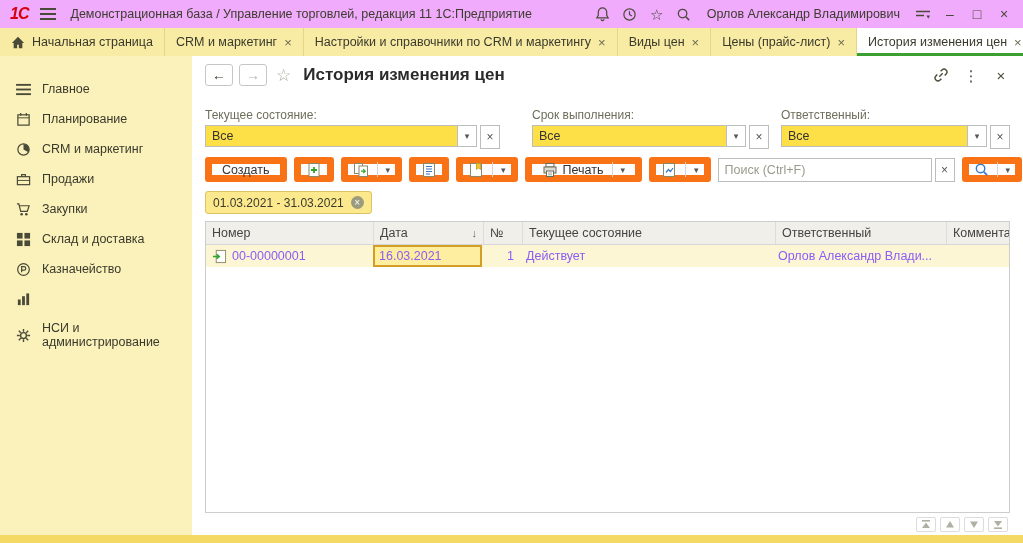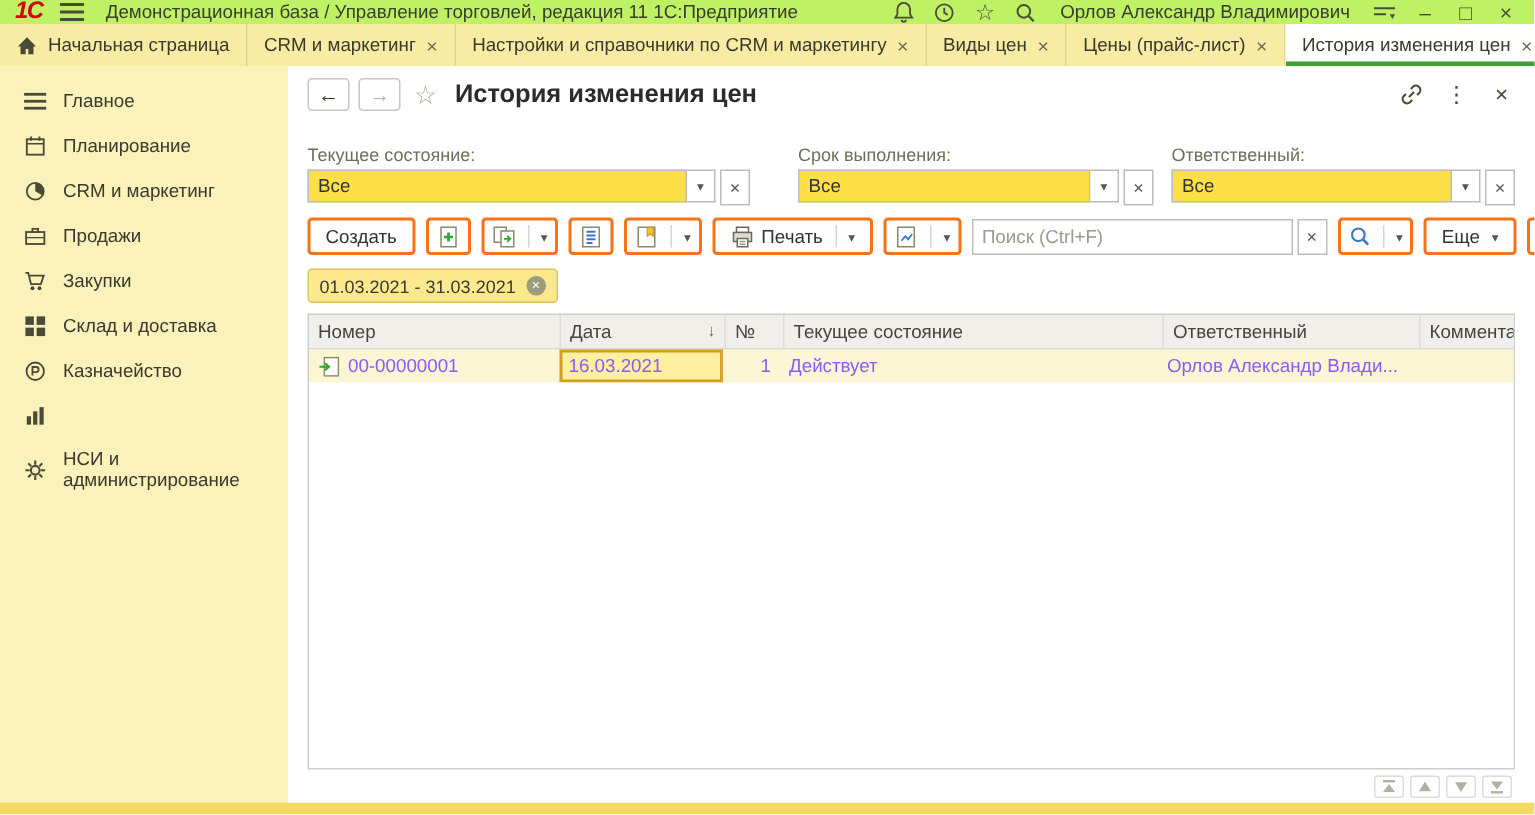--- a/index.html
+++ b/index.html
@@ -3,38 +3,38 @@
 <meta charset="utf-8">
 <style>
   html,body{margin:0;padding:0}
   body{
     width:1023px;height:543px;overflow:hidden;
     font-family:"Liberation Sans",sans-serif;font-size:13px;color:#333;background:#fff;
   }
   .app{width:100%;height:100%;display:flex;flex-direction:column}
 
   
-  .titlebar{height:16px;background:#bef264;display:flex;align-items:center;padding:0 8px;gap:7px;flex:0 0 auto}
+  .titlebar{height:28px;background:#f0abfc;display:flex;align-items:center;padding:0 8px;gap:7px;flex:0 0 auto}
   .logo{color:#d6000f;font-weight:bold;font-style:italic;font-size:16px;letter-spacing:-1px;padding:0 2px;user-select:none}
   .tbtn{background:transparent;border:none;padding:0;width:22px;height:22px;display:flex;align-items:center;justify-content:center;cursor:pointer;color:#4a4a38;font-size:14px;line-height:1}
   .tb-title{font-size:12.5px;color:#3c3c2e;margin-left:4px;white-space:nowrap;overflow:hidden}
   .tb-right{margin-left:auto;display:flex;align-items:center;gap:5px}
   .tb-user{font-size:12.5px;color:#3c3c2e;margin:0 7px;white-space:nowrap}
   .glyph-star{font-size:15px;color:#4a4a38}
 
   
   .tabbar{height:28px;background:#f8eba4;display:flex;align-items:stretch;flex:0 0 auto}
   .tab{display:flex;align-items:center;gap:7px;padding:0 11px;font-size:12.5px;color:#3a3a2c;border-right:1px solid #e6d586;cursor:pointer;white-space:nowrap}
   .tab.home{border-right:1px solid #e6d586}
   .tab .tab-close{color:#6b6b52;font-size:13px;line-height:1;cursor:pointer}
   .tab.active{background:#fff;box-shadow:inset 0 -3px 0 #3aa032}
 
   
   .main-row{flex:1;display:flex;min-height:0}
-  .sidebar{width:192px;flex:0 0 192px;background:#fbf1ba;padding-top:8px;overflow:hidden}
+  .sidebar{width:192px;flex:0 0 192px;background:#fbf1ba;padding-top:18px;overflow:hidden}
   .side-item{display:flex;align-items:center;gap:11px;padding:7px 8px 7px 15px;font-size:12.5px;color:#3a3a2c;cursor:pointer;line-height:1.15}
   .side-item .sicon{flex:0 0 16px;height:16px;display:flex;align-items:center;justify-content:center}
 
   .content{flex:1;background:#fff;display:flex;flex-direction:column;min-width:0;padding:4px 13px 0 13px;position:relative}
 
   
   .cmdbar{display:flex;align-items:center;gap:6px;height:30px;flex:0 0 auto}
   .navbtn{width:28px;height:22px;border:1px solid #c6c6c6;border-radius:3px;background:#fff;display:flex;align-items:center;justify-content:center;font-size:14px;color:#3a3a2c;cursor:pointer;padding:0}
   .navbtn.disabled{color:#b5b5a8}
   .fav-star{font-size:17px;color:#a9a99a;margin:0 3px;cursor:pointer}
@@ -49,21 +49,21 @@
   .filter2{width:237px;margin-right:12px}
   .filter3{flex:1}
   .filter-label{font-size:12px;color:#6e6e5c}
   .combo{display:flex;height:22px}
   .combo-value{flex:1;border:1px solid #bdbdbd;background:#fde047;display:flex;align-items:center;padding:0 6px;font-size:12.5px;color:#333;cursor:pointer;min-width:0}
   .combo-caret{width:18px;border:1px solid #bdbdbd;border-left:none;display:flex;align-items:center;justify-content:center;font-size:9px;color:#555;background:#fff;cursor:pointer}
   .sq-clear{width:18px;height:22px;border:1px solid #bdbdbd;margin-left:3px;display:flex;align-items:center;justify-content:center;font-size:12px;color:#555;background:#fff;cursor:pointer;flex:0 0 18px}
 
   
   .toolbar{display:flex;align-items:center;gap:7px;margin-top:10px;flex:0 0 auto}
-  .btn{height:25px;border:2px solid #f97316;border-radius:3px;background:#fdfdfd;display:flex;align-items:center;gap:5px;padding:0 10px;font-size:12.5px;color:#333;cursor:pointer}
+  .btn{height:25px;border:7px solid #f97316;border-radius:3px;background:#fdfdfd;display:flex;align-items:center;gap:5px;padding:0 10px;font-size:12.5px;color:#333;cursor:pointer}
   .btn.icon-btn{padding:0 5px}
   .btn .caret{font-size:9px;color:#555;margin-left:3px}
   .btn .sep{width:1px;height:15px;background:#d6d6d6;margin-left:3px}
   .search-wrap{margin-left:auto;display:flex;align-items:center}
   .search-input{width:200px;height:22px;border:1px solid #bdbdbd;padding:0 6px;font-size:12.5px;color:#333;font-family:"Liberation Sans",sans-serif;outline:none}
   .search-input::placeholder{color:#9a9a8c}
   .help-btn{width:26px;justify-content:center;font-weight:bold}
 
   
   .chiprow{margin-top:9px;flex:0 0 auto}

